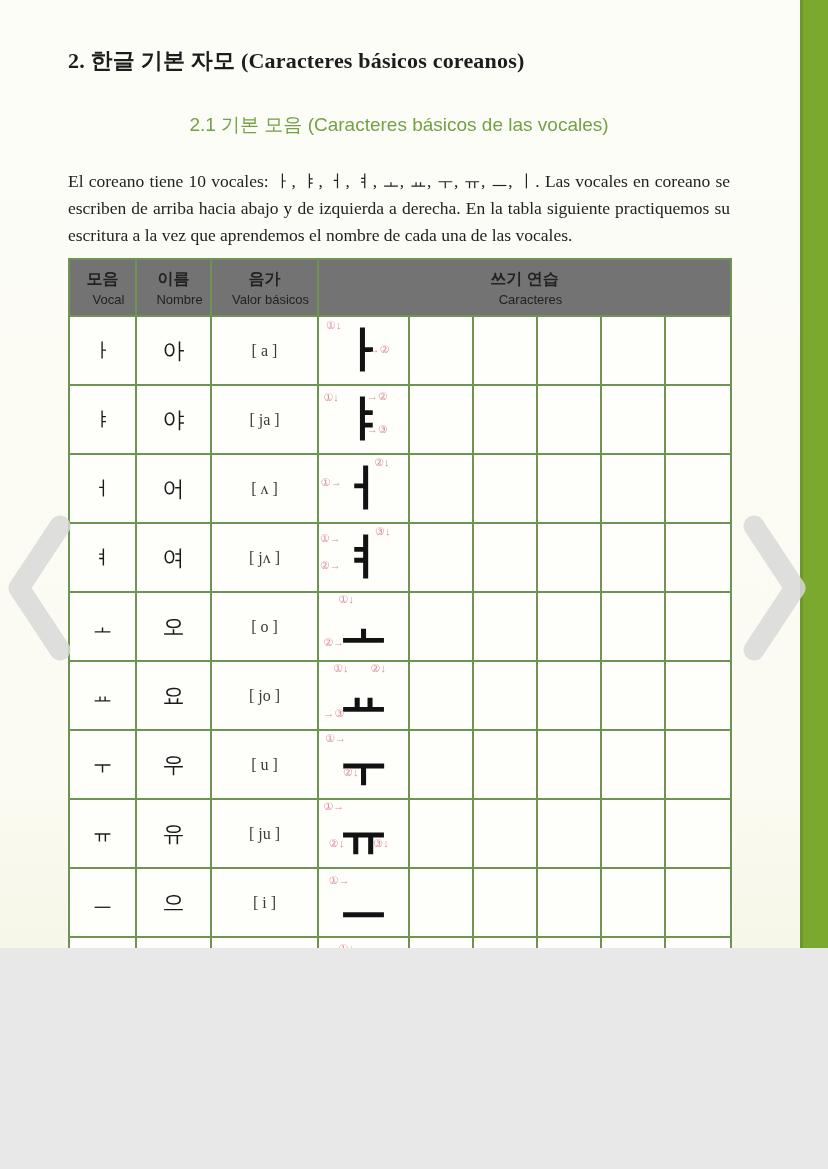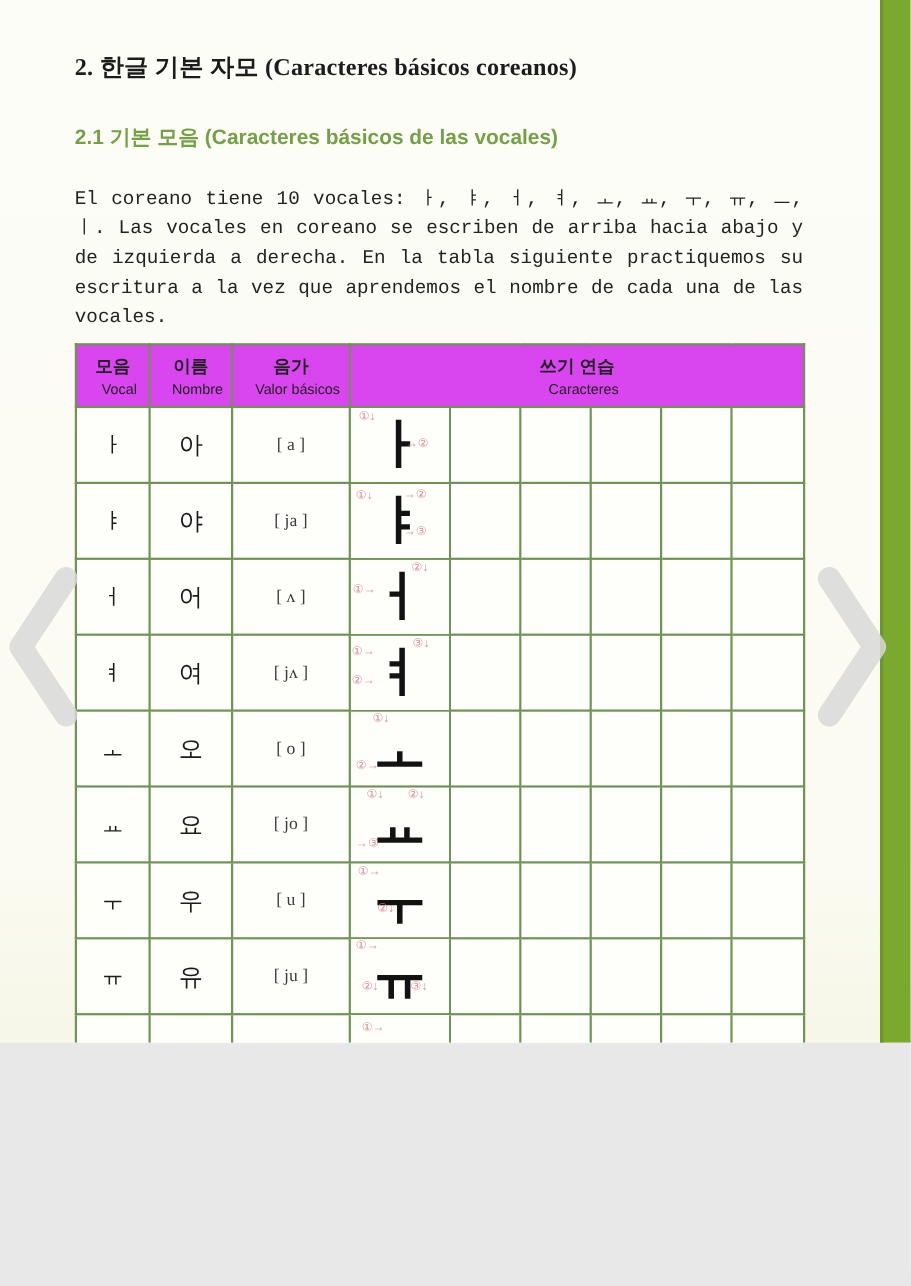--- a/index.html
+++ b/index.html
@@ -12,37 +12,37 @@
     position:absolute; top:0; right:0; width:28px; height:1169px;
     background:#7aa92e; border-left:3px solid #6c9926;
   }
   .content { position:absolute; left:68px; top:0; width:662px; }
 
   .doc-title {
     margin-top:46px; font-family:"Liberation Serif", serif;
     font-size:22px; font-weight:600; color:#1c1c1c; letter-spacing:.2px;
   }
   .doc-subtitle {
-    margin-top:36px; font-size:19px; font-weight:700; color:#76a046;
+    margin-top:36px; font-size:19px; font-weight:400; color:#76a046;text-align:center;
   }
   .intro {
-    margin-top:30px; font-family:Liberation Mono, monospace;
+    margin-top:30px; font-family:Liberation Serif, serif;
     font-size:17.5px; line-height:27px; color:#222; text-align:justify;
   }
   .practique-line { margin-top:32px; font-size:17.5px; font-weight:700; color:#2a2a2a; }
   .practique-label { color:#76a046; }
 
   table.vowel-table {
     margin-top:9px; border-collapse:collapse; table-layout:fixed; width:662px;
     background:#fff;
   }
   .vowel-table th, .vowel-table td {
     border:2px solid #6f9355; text-align:center; vertical-align:middle;
   }
-  .vowel-table thead th { background:#d946ef; height:57px; padding:4px 0; }
+  .vowel-table thead th { background:#737373; height:57px; padding:4px 0; }
   .h-ko { font-size:16px; font-weight:700; color:#222; }
   .h-es { font-size:13px; font-weight:400; color:#222; margin-top:2px;padding-left:12px; }
   .vowel-table tbody td { height:69px; background:#fefefb; }
   .c-vocal  { font-size:20px; color:#1a1a1a; }
   .c-nombre { font-size:22px; color:#1a1a1a; }
   .c-valor  { font-family:"Liberation Serif", serif; font-size:16px; color:#3a3a3a; }
   .c-demo   { position:relative; }
   .demo-char {
     display:block; font-size:50px; font-weight:700; color:#121212;
     line-height:65px; text-align:center;

